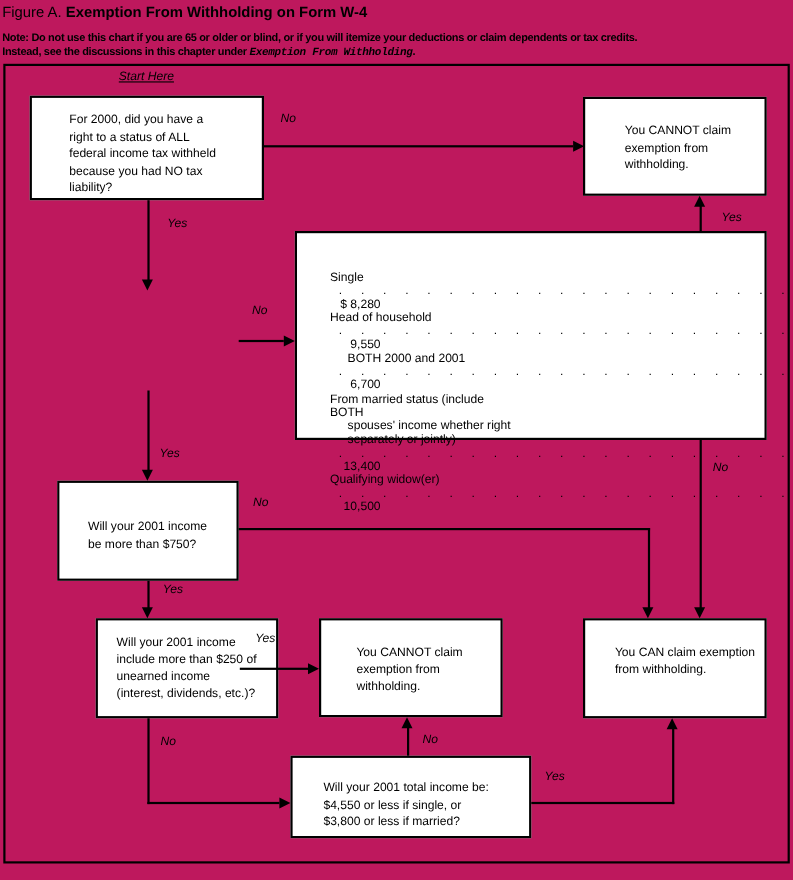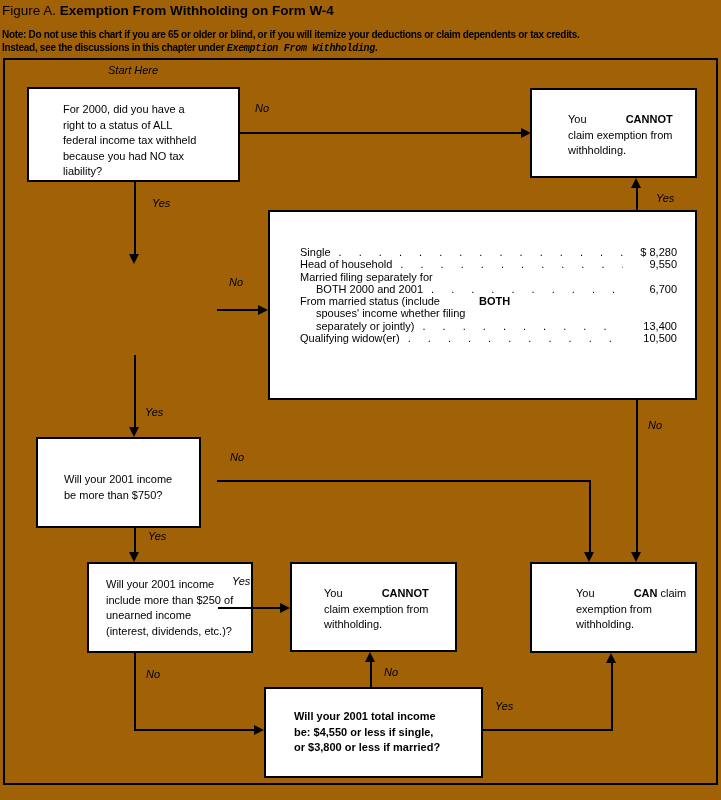--- a/index.html
+++ b/index.html
@@ -1,46 +1,46 @@
 <!DOCTYPE html>
 <html><head>
 <meta charset="utf-8">
 <style>
   * { margin:0; padding:0; box-sizing:border-box; }
   html,body { background:#fff; }
   body { font-family:"Liberation Sans","DejaVu Sans",sans-serif; color:#000; }
-  #page { position:relative; width:721px; height:800px; background:#a16207; overflow:hidden; }
+  #page { position:relative; width:721px; height:800px; background:#be185d; overflow:hidden; }
 
   
   #title { position:absolute; left:2px; top:3px; font-size:13.5px; white-space:nowrap; }
   #title .t-bold { font-weight:bold; }
   #note { position:absolute; left:2px; top:28px; font-size:10px; font-weight:bold;
           line-height:13px; letter-spacing:-0.3px; white-space:nowrap; }
   #note .n-italic { font-style:italic;font-family:Liberation Mono, monospace; }
 
   
   #frame { position:absolute; left:3px; top:58px; width:715px; height:727px; border:2px solid #000; }
 
   
   .fbox { position:absolute; border:2px solid #000; background:#fff; font-size:11px; line-height:15.5px; }
   .b-refund     { left:27px;  top:87px;  width:213px; height:95px; padding:13px 37px 0 34px; }
   .b-cannot-top { left:530px; top:88px;  width:167px; height:90px; padding:22px 8px 0 36px; }
   .b-dependent  { left:52px;  top:264px; width:165px; height:91px; padding:14px 30px 0 30px; }
   .b-filing     { left:268px; top:210px; width:429px; height:190px; padding-top:13px; }
-  .b-750        { left:36px;  top:437px; width:165px; height:91px; padding:33px 26px 0 26px; }
+  .b-750        { left:52px;  top:437px; width:165px; height:91px; padding:33px 26px 0 26px; }
   .b-unearned   { left:52px;  top:562px; width:166px; height:91px; padding:13px 17px 0 17px;margin-left:35px; }
   .b-cannot-mid { left:290px; top:562px; width:167px; height:90px; padding:22px 8px 0 32px; }
-  .b-can        { left:530px; top:562px; width:167px; height:91px; padding:22px 8px 0 44px; }
-  .b-total      { left:264px; top:687px; width:219px; height:91px; padding:20px 36px 0 28px;font-weight:bold; }
-  .bw { font-weight:bold;margin-left:36px; }
+  .b-can        { left:530px; top:562px; width:167px; height:91px; padding:22px 8px 0 27px; }
+  .b-total      { left:264px; top:687px; width:219px; height:75px; padding:20px 36px 0 28px; }
+  .bw { font-weight:normal; }
 
   
   .fs-heading { margin-left:78px; width:270px; line-height:14.5px; }
   .fs-rows { margin:21px 0 0 30px; width:377px; font-size:11px; }
-  .fs-row { display:flex; align-items:flex-start; line-height:12.3px; }
+  .fs-row { display:flex; align-items:flex-start; line-height:12.3px;flex-direction:column; }
   .fs-row .row-label { white-space:pre; }
   .fs-row .ind { padding-left:16px; }
   .fs-row .leader { flex:1; overflow:hidden; white-space:nowrap; margin:0 8px; }
   .fs-row .leader::after { content:". . . . . . . . . . . . . . . . . . . . . . . . . . . . . . . . . ."; letter-spacing:6px; word-spacing:2px; }
   .fs-row .amount { min-width:46px; text-align:right; white-space:pre; }
 
   
   .hl { position:absolute; height:2px; background:#000; }
   .vl { position:absolute; width:2px; background:#000; }
   .arr { position:absolute; width:0; height:0; }
@@ -58,53 +58,50 @@
 
   <div id="title"><span>Figure A. </span><span class="t-bold">Exemption From Withholding on Form W-4</span></div>
 
   <div id="note">
     <div>Note: Do not use this chart if you are 65 or older or blind, or if you will itemize your deductions or claim dependents or tax credits.</div>
     <div><span>Instead, see the discussions in this chapter under </span><span class="n-italic">Exemption From Withholding</span><span>.</span></div>
   </div>
 
   <div id="frame"></div>
 
-  <span class="lbl" style="left:108px; top:64px;">Start Here</span>
+  <span class="lbl" style="left:108px; top:64px;text-decoration:underline;">Start Here</span>
 
   <div class="fbox b-refund">For 2000, did you have a right to a status of ALL federal income tax withheld because you had NO tax liability?</div>
 
   <div class="fbox b-cannot-top"><span>You </span><span class="bw">CANNOT</span><span> claim exemption from withholding.</span></div>
 
 
   <div class="fbox b-filing">
     <div class="fs-rows">
       <div class="fs-row">
         <span class="row-label">Single</span>
         <span class="leader"></span>
         <span class="amount">$ 8,280</span>
       </div>
       <div class="fs-row">
         <span class="row-label">Head of household</span>
         <span class="leader"></span>
         <span class="amount">9,550</span>
       </div>
       <div class="fs-row">
-        <span class="row-label">Married filing separately for</span>
-      </div>
-      <div class="fs-row">
         <span class="row-label ind">BOTH 2000 and 2001</span>
         <span class="leader"></span>
         <span class="amount">6,700</span>
       </div>
       <div class="fs-row">
         <span class="row-label">From married status (include </span>
         <span class="row-label bw">BOTH</span>
       </div>
       <div class="fs-row">
-        <span class="row-label ind">spouses' income whether filing</span>
+        <span class="row-label ind">spouses' income whether right</span>
       </div>
       <div class="fs-row">
         <span class="row-label ind">separately or jointly)</span>
         <span class="leader"></span>
         <span class="amount">13,400</span>
       </div>
       <div class="fs-row">
         <span class="row-label">Qualifying widow(er)</span>
         <span class="leader"></span>
         <span class="amount">10,500</span>

